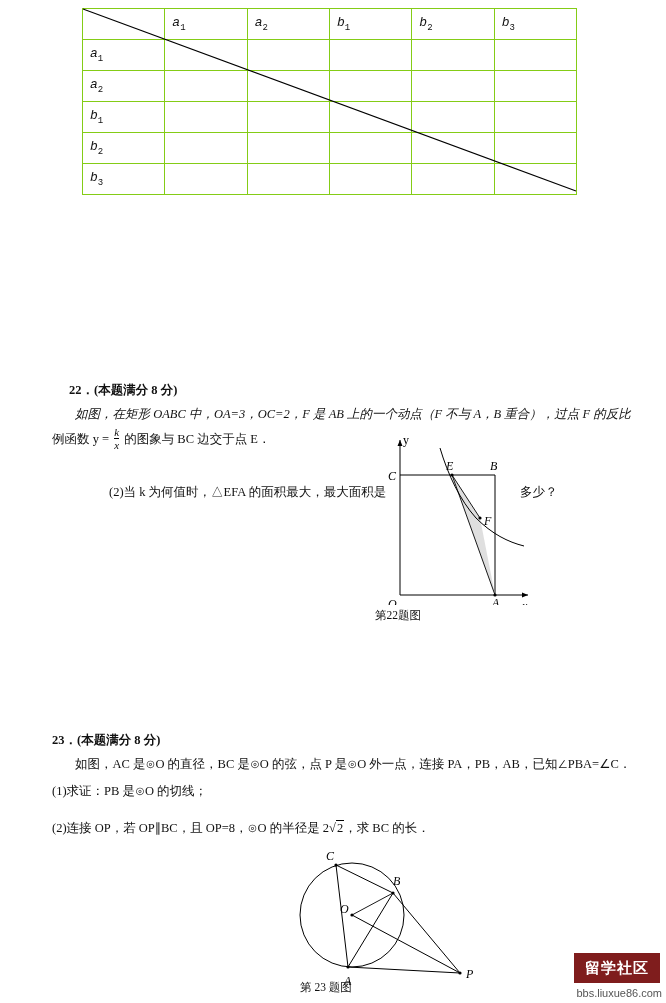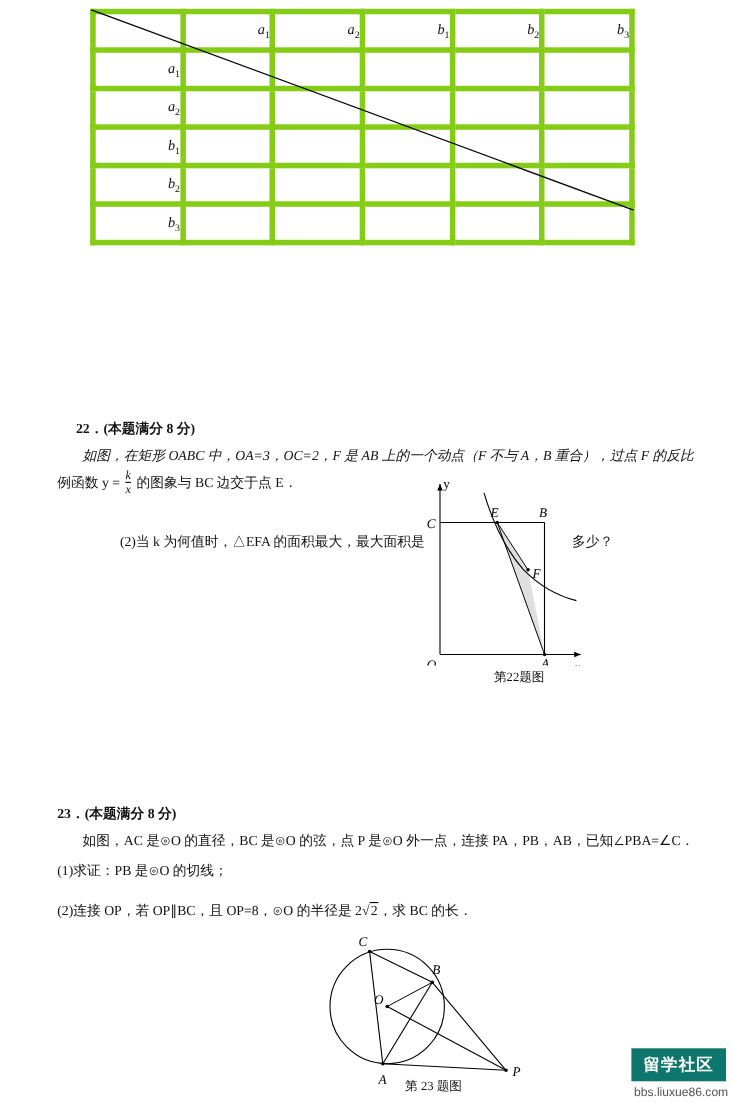--- a/index.html
+++ b/index.html
@@ -30,28 +30,27 @@
     width: 495px;
     height: 184px;
   }
   table.matrix {
     border-collapse: collapse;
     width: 495px;
     height: 184px;
     table-layout: fixed;
   }
   table.matrix td {
-    border: 5px solid #84cc16;
+    border: 1px solid #84cc16;
     height: 30px;
     font-size: 13px;
-    font-family: Liberation Serif, serif;
+    font-family: Liberation Mono, monospace;
     font-style: italic;
     padding: 0 0 0 7px;
     vertical-align: middle;
-    text-align: right;
   }
   table.matrix td.corner { background: transparent; }
   .matrix-wrap .diag {
     position: absolute;
     left: 0; top: 0;
     width: 495px;
     height: 184px;
     pointer-events: none;
   }
   sub.v { font-style: normal; font-size: 9px; }
@@ -93,40 +92,40 @@
     position: absolute;
     left: 380px;
     top: 430px;
     width: 160px;
     height: 190px;
   }
   .figcap {
     position: absolute;
     font-size: 11.5px;
     font-family: "Liberation Serif", serif;
-    text-align: right;
+    text-align: left;
   }
 
   
   .fig23 {
     position: absolute;
     left: 260px;
     top: 845px;
     width: 260px;
     height: 150px;
   }
 
   
   .wm {
     position: absolute;
     right: 6px;
     bottom: 20px;
     width: 86px;
     height: 30px;
-    background: #0f766e;
+    background: #7f1d1d;
     color: #fff;
     font-size: 15px;
     font-weight: bold;
     letter-spacing: 1px;
     display: flex;
     align-items: center;
     justify-content: center;
     font-family: "Liberation Sans", sans-serif;
   }
   .wm-url {

